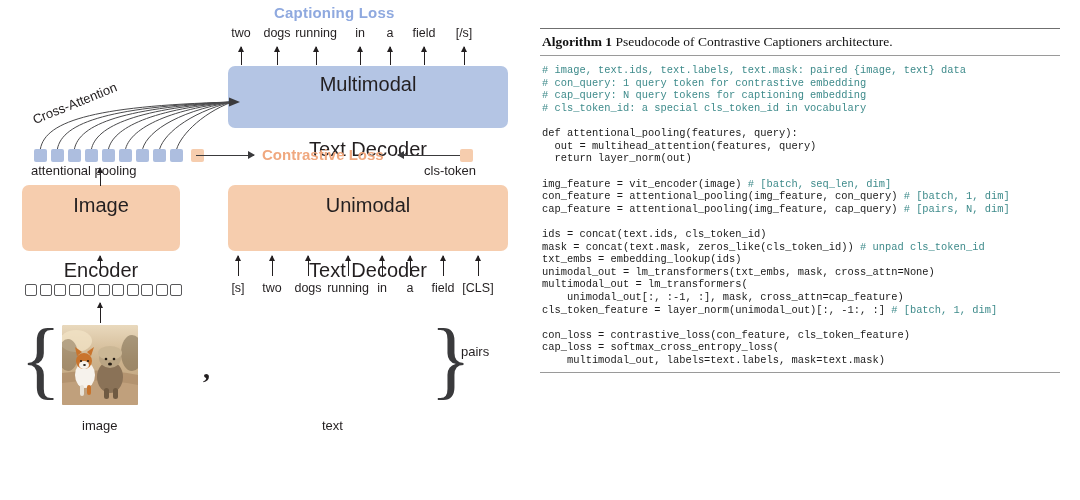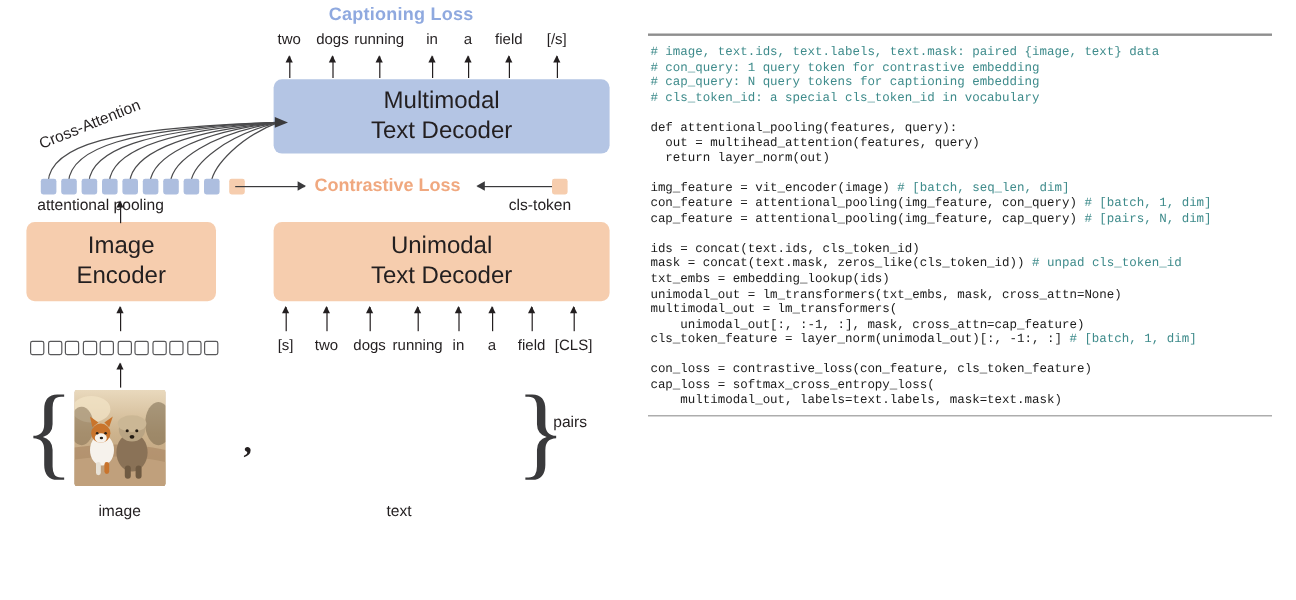--- a/index.html
+++ b/index.html
@@ -40,21 +40,21 @@
   }
 
   .box{
     position:absolute;border-radius:7px;
     display:flex;flex-direction:column;
     align-items:center;justify-content:center;
     font-size:20px;color:#231f20;line-height:1.25;
   }
   .box.blue{background:#b4c5e4;}
   .box.orange{background:#f6cdae;}
-  .box .l1,.box .l2{display:block;}
+  .box .l1,.box .l2{display:block;margin-top:40px;}
 
   .sq{
     position:absolute;width:13px;height:13px;border-radius:2px;
   }
   .sq.blue{background:#adbedf;}
   .sq.orange{background:#f6cdae;}
 
   .patch{
     position:absolute;width:12px;height:12px;
     border:1.6px solid #58585a;border-radius:2px;background:#fff;
@@ -307,20 +307,24 @@
 
     <div class="undercap" style="left:461px;top:344px;">pairs</div>
 
     <div class="undercap" style="left:82px;top:418px;">image</div>
 
     <div class="undercap" style="left:322px;top:418px;">text</div>
   </div>
 
   <div id="algo">
     <div class="rule-thick"></div>
+    <div class="algo-title">
+      <b>Algorithm 1</b>
+      <span>Pseudocode of Contrastive Captioners architecture.</span>
+    </div>
     <div class="rule-thin"></div>
     <pre class="code" id="code-block"><span class="cmt"># image, text.ids, text.labels, text.mask: paired {image, text} data</span>
 <span class="cmt"># con_query: 1 query token for contrastive embedding</span>
 <span class="cmt"># cap_query: N query tokens for captioning embedding</span>
 <span class="cmt"># cls_token_id: a special cls_token_id in vocabulary</span>
 
 def attentional_pooling(features, query):
   out = multihead_attention(features, query)
   return layer_norm(out)
 

